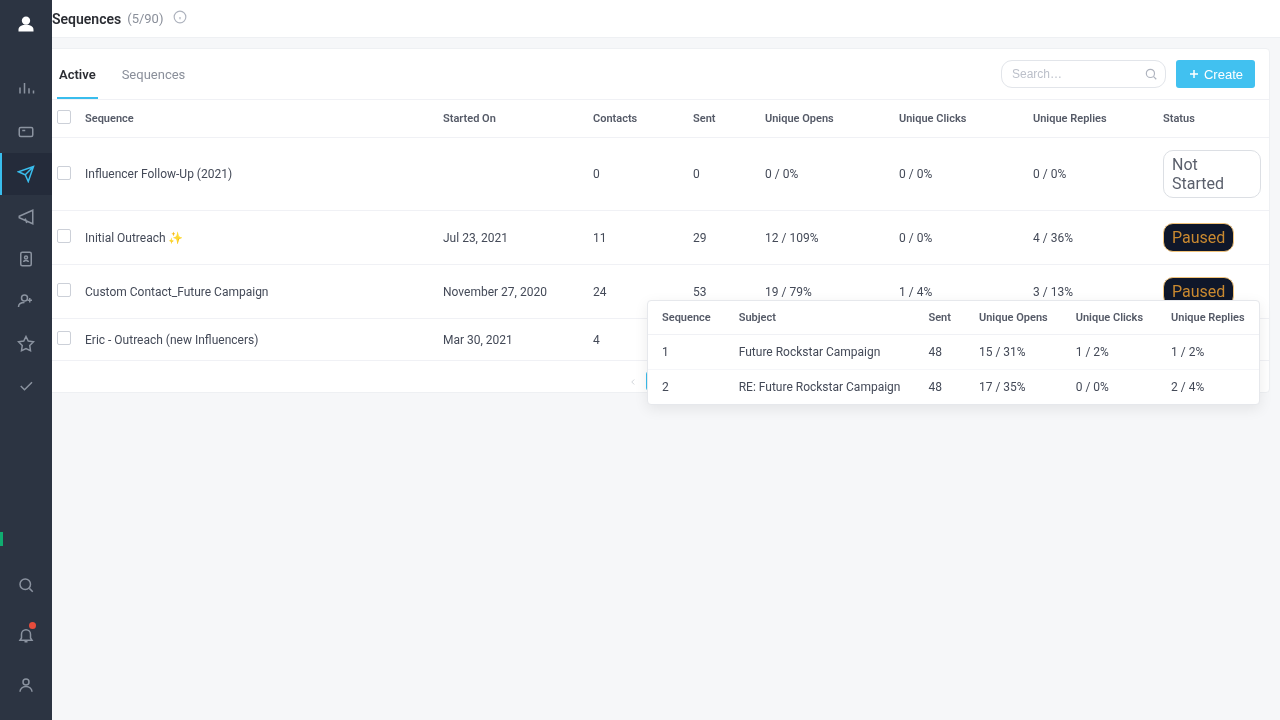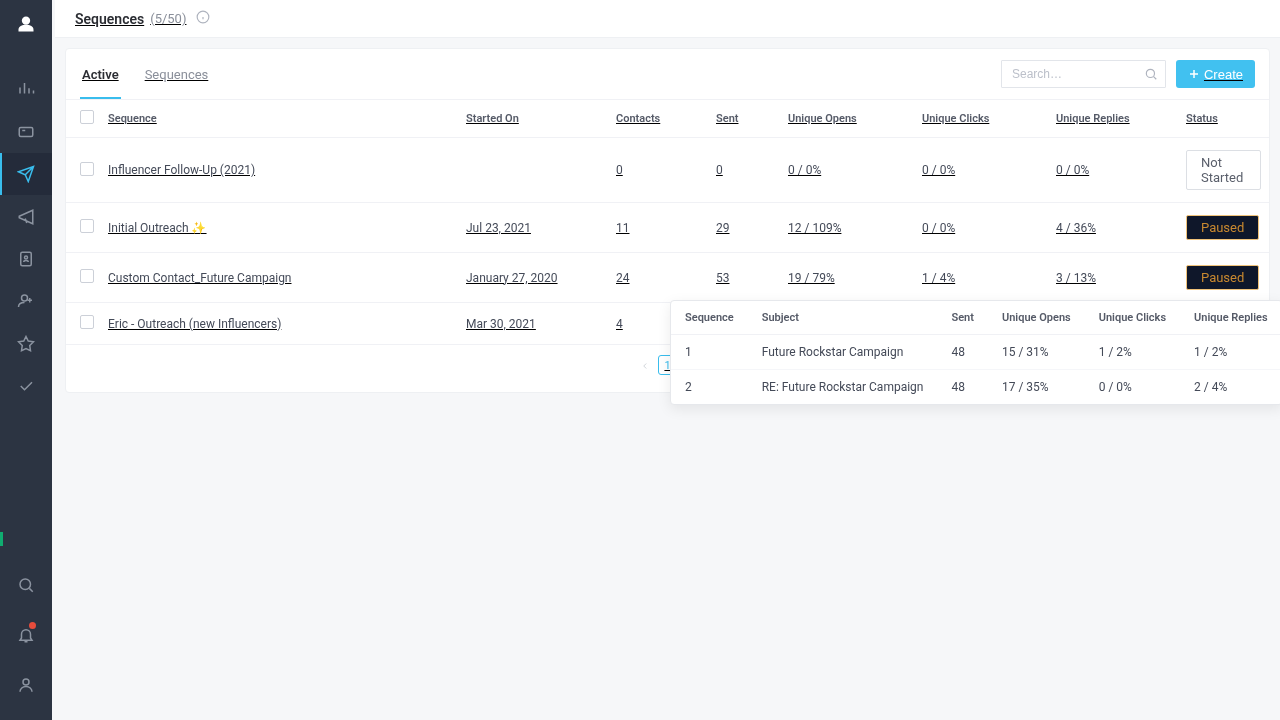--- a/index.html
+++ b/index.html
@@ -5,52 +5,52 @@
 * { margin: 0; padding: 0; box-sizing: border-box; }
 body { font-family: -apple-system, BlinkMacSystemFont, "Segoe UI", Roboto, sans-serif; background: #f6f7f9; width: 1280px; height: 720px; overflow: hidden; }
 .sidebar { position: fixed; left: 0; top: 0; width: 52px; height: 100%; background: #2c3442; display: flex; flex-direction: column; align-items: center; z-index: 10; }
 .sidebar-logo { margin-top: 14px; margin-bottom: 30px; color: #fff; }
 .sidebar-item { width: 52px; height: 50px; display: flex; align-items: center; justify-content: center; color: #8b93a0; cursor: pointer; position: relative; }
 .sidebar-item.active { background: #242b3a; color: #39bded; }
 .sidebar-item.active::before { content: ''; position: absolute; left: 0; top: 0; bottom: 0; width: 2px; background: #39bded; }
 .sidebar-bottom { margin-top: auto; padding-bottom: 10px; }
 .notif-dot { position: absolute; top: 12px; right: 16px; width: 7px; height: 7px; background: #e74c3c; border-radius: 50%; }
 .greendot { position: absolute; left: 0; top: 50%; transform: translateY(-50%); width: 3px; height: 14px; background: #10ac70; }
-.main { margin-left: 55px; height: 100%; display: flex; flex-direction: column; text-decoration: underline; }
+.main { margin-left: 32px; height: 100%; display: flex; flex-direction: column; }
 .header { height: 38px; display: flex; align-items: center; padding: 0 20px; background: #fff; border-bottom: 1px solid #eef0f3; }
 .header-title { font-size: 14px; font-weight: 600; color: #2b2d33; }
 .header-count { font-size: 13px; color: #8a8f9a; margin-left: 6px; margin-right: 6px; }
 .info-icon { color: #aeb3be; margin-left: 4px; cursor: pointer; }
 .content { flex: 1; padding: 10px; overflow: hidden; }
 .card { background: #fff; border: 1px solid #eef0f3; border-radius: 4px; height: 345px; position: relative; }
 .tabs-row { display: flex; align-items: center; padding: 0 14px; height: 51px; border-bottom: 1px solid #f0f1f5; }
 .tab { padding: 0 2px; margin-right: 22px; font-size: 13px; color: #8a8f9a; cursor: pointer; height: 100%; display: flex; align-items: center; position: relative; }
 .tab.active { color: #2b2d33; font-weight: 600; }
 .tab.active::after { content: ''; position: absolute; left: 0; right: 0; bottom: 0; height: 2px; background: #39bded; }
 .tabs-right { margin-left: auto; display: flex; align-items: center; gap: 10px; }
 .search-box { position: relative; }
-.search-box input { width: 165px; height: 28px; border: 1px solid #e2e5ea; border-radius: 1px; padding: 0 28px 0 10px; font-size: 12px; color: #8b5cf6; background: #fff; }
+.search-box input { width: 165px; height: 28px; border: 1px solid #e2e5ea; border-radius: 11px; padding: 0 28px 0 10px; font-size: 12px; color: #8b5cf6; background: #fff; }
 .search-box input::placeholder { color: #bcc0ca; }
 .search-box svg { position: absolute; right: 8px; top: 50%; transform: translateY(-50%); color: #aeb3be; pointer-events: none; }
 .create-btn { height: 28px; background: #41c1f0; color: #fff; border: none; border-radius: 3px; display: flex; align-items: center; padding: 0 12px; font-size: 13px; cursor: pointer; gap: 4px; }
 .table { width: 100%; border-collapse: collapse; table-layout: fixed; }
 .table col.c-chk { width: 34px; }
 .table col.c-seq { width: 358px; }
 .table col.c-started { width: 150px; }
 .table col.c-contacts { width: 100px; }
 .table col.c-sent { width: 72px; }
 .table col.c-opens { width: 134px; }
 .table col.c-clicks { width: 134px; }
 .table col.c-replies { width: 130px; }
 .table col.c-status { width: auto; }
 .table th { text-align: left; font-size: 11px; font-weight: 600; color: #555a67; padding: 10px 8px; border-bottom: 1px solid #f0f1f5; }
 .table th:first-child, .table td:first-child { padding-left: 14px; }
 .table td { font-size: 12px; color: #444a58; padding: 12px 8px; border-bottom: 1px solid #f0f1f5; }
 .checkbox { width: 14px; height: 14px; border: 1.5px solid #ccd0d8; border-radius: 2px; display: inline-block; }
-.status-badge { display: inline-block; padding: 4px 14px; font-size: 13px; border-radius: 2px; }
+.status-badge { display: inline-block; padding: 4px 8px; font-size: 16px; border-radius: 10px; }
 .status-notstarted { border: 1px solid #dcdfe4; color: #5a5f6b; }
 .status-paused { border: 1px solid #f1c37a; color: #c98930; background: #0f172a; }
 .pagination { display: flex; align-items: center; justify-content: center; gap: 8px; padding: 10px 0; }
 .page-btn { width: 20px; height: 20px; border: 1px solid transparent; border-radius: 3px; display: flex; align-items: center; justify-content: center; color: #aeb3be; font-size: 11px; cursor: pointer; }
 .page-btn.active { border-color: #39bded; color: #39bded; }
 .page-arrow { color: #c8cbd2; cursor: pointer; }
 .popover { position: absolute; top: 251px; left: 604px; background: #fff; border: 1px solid #e6e8ec; box-shadow: 0 4px 14px rgba(0,0,0,0.08); border-radius: 4px; z-index: 20; }
 .popover table { border-collapse: collapse; }
 .popover th { text-align: left; font-size: 11px; font-weight: 600; color: #555a67; padding: 10px 14px; border-bottom: 1px solid #f0f1f5; white-space: nowrap; }
 .popover td { font-size: 12px; color: #444a58; padding: 10px 14px; border-bottom: 1px solid #f5f6f9; white-space: nowrap; }
@@ -137,21 +137,21 @@
           <circle cx="12" cy="8" r="4"></circle>
           <path d="M4 21c0-4 3.5-7 8-7s8 3 8 7"></path>
         </svg>
     </div>
   </div>
 </div>
 
 <div class="main">
   <div class="header">
     <span class="header-title">Sequences</span>
-    <span class="header-count">(5/50)</span>
+    <span class="header-count">(5/90)</span>
     <span class="info-icon">
       <svg width="14" height="14" viewBox="0 0 24 24" fill="none" stroke="currentColor" stroke-width="2">
           <circle cx="12" cy="12" r="10"></circle>
           <path d="M12 16v-4M12 8h.01"></path>
         </svg>
     </span>
   </div>
 
   <div class="content">
     <div class="card">
@@ -219,21 +219,21 @@
               <td>11</td>
               <td>29</td>
               <td>12 / 109%</td>
               <td>0 / 0%</td>
               <td>4 / 36%</td>
               <td><span class="status-badge status-paused">Paused</span></td>
             </tr>
             <tr>
               <td><span class="checkbox"></span></td>
               <td>Custom Contact_Future Campaign</td>
-              <td>January 27, 2020</td>
+              <td>November 27, 2020</td>
               <td>24</td>
               <td>53</td>
               <td>19 / 79%</td>
               <td>1 / 4%</td>
               <td>3 / 13%</td>
               <td><span class="status-badge status-paused">Paused</span></td>
             </tr>
             <tr>
               <td><span class="checkbox"></span></td>
               <td>Eric - Outreach (new Influencers)</td>

